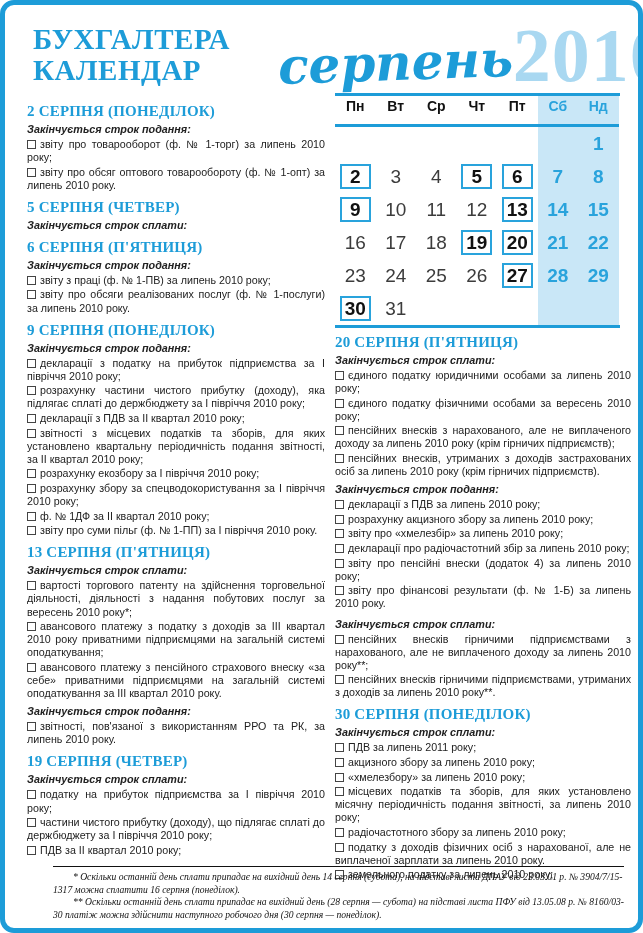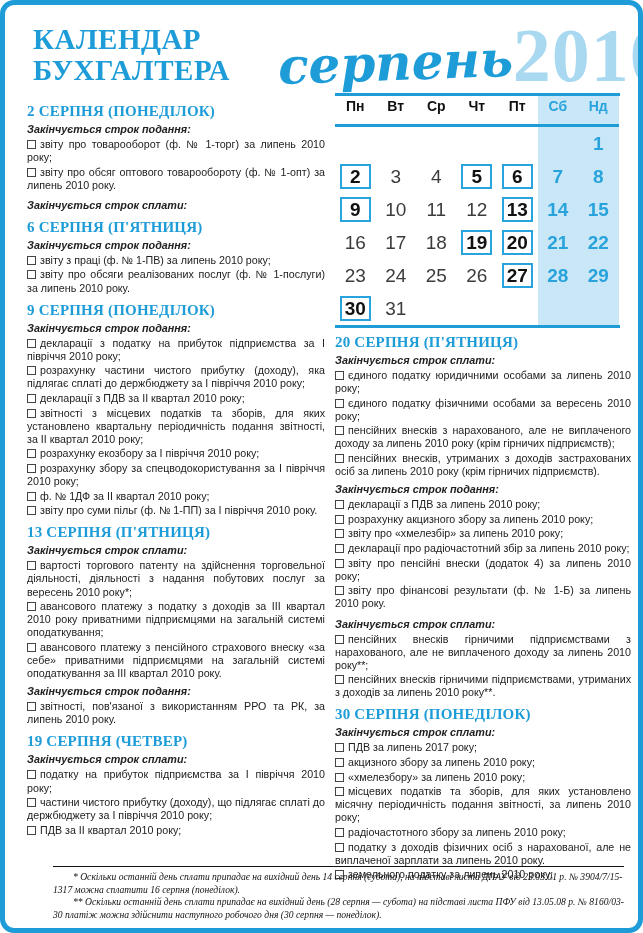--- a/index.html
+++ b/index.html
@@ -57,38 +57,39 @@
              font-size:9.6px;line-height:12.5px;color:#111;margin-left:28px;}
   .footnote{text-indent:20px;}
 </style>
 </head>
 <body>
 
 <div class="page">
 
   <div class="header">
     <div class="title">
+      <div>БУХГАЛТЕРА</div>
       <div>КАЛЕНДАР</div>
-      <div>БУХГАЛТЕРА</div>
     </div>
     <div class="month">серпень</div>
     <div class="year">2010</div>
   </div>
 
   <div class="left-col">
     <div class="sections" id="left-sections">
         <div class="section">
           <div class="date-heading">2 СЕРПНЯ (ПОНЕДІЛОК)</div>
           <div class="block">
             <div class="subheading">Закінчується строк подання:</div>
             <p class="item"><span class="checkbox"></span><span>звіту про товарооборот (ф. № 1-торг) за липень 2010 року;</span></p>
             <p class="item"><span class="checkbox"></span><span>звіту про обсяг оптового товарообороту (ф. № 1-опт) за липень 2010 року.</span></p>
           </div>
         </div>
         <div class="section">
+          <div class="date-heading">5 СЕРПНЯ (ЧЕТВЕР)</div>
           <div class="block">
             <div class="subheading">Закінчується строк сплати:</div>
           </div>
         </div>
         <div class="section">
           <div class="date-heading">6 СЕРПНЯ (П'ЯТНИЦЯ)</div>
           <div class="block">
             <div class="subheading">Закінчується строк подання:</div>
             <p class="item"><span class="checkbox"></span><span>звіту з праці (ф. № 1-ПВ) за липень 2010 року;</span></p>
             <p class="item"><span class="checkbox"></span><span>звіту про обсяги реалізованих послуг (ф. № 1-послуги) за липень 2010 року.</span></p>
@@ -271,21 +272,21 @@
           <div class="block">
             <div class="subheading">Закінчується строк сплати:</div>
             <p class="item"><span class="checkbox"></span><span>пенсійних внесків гірничими підприємствами з нарахованого, але не виплаченого доходу за липень 2010 року**;</span></p>
             <p class="item"><span class="checkbox"></span><span>пенсійних внесків гірничими підприємствами, утриманих з доходів за липень 2010 року**.</span></p>
           </div>
         </div>
         <div class="section">
           <div class="date-heading">30 СЕРПНЯ (ПОНЕДІЛОК)</div>
           <div class="block">
             <div class="subheading">Закінчується строк сплати:</div>
-            <p class="item"><span class="checkbox"></span><span>ПДВ за липень 2017 року;</span></p>
+            <p class="item"><span class="checkbox"></span><span>ПДВ за липень 2011 року;</span></p>
             <p class="item"><span class="checkbox"></span><span>акцизного збору за липень 2010 року;</span></p>
             <p class="item"><span class="checkbox"></span><span>«хмелезбору» за липень 2010 року;</span></p>
             <p class="item"><span class="checkbox"></span><span>місцевих податків та зборів, для яких установлено місячну періодичність подання звітності, за липень 2010 року;</span></p>
             <p class="item"><span class="checkbox"></span><span>радіочастотного збору за липень 2010 року;</span></p>
             <p class="item"><span class="checkbox"></span><span>податку з доходів фізичних осіб з нарахованої, але не виплаченої зарплати за липень 2010 року.</span></p>
             <p class="item"><span class="checkbox"></span><span>земельного податку за липень 2010 року;</span></p>
           </div>
         </div>
       </div>
   </div>

